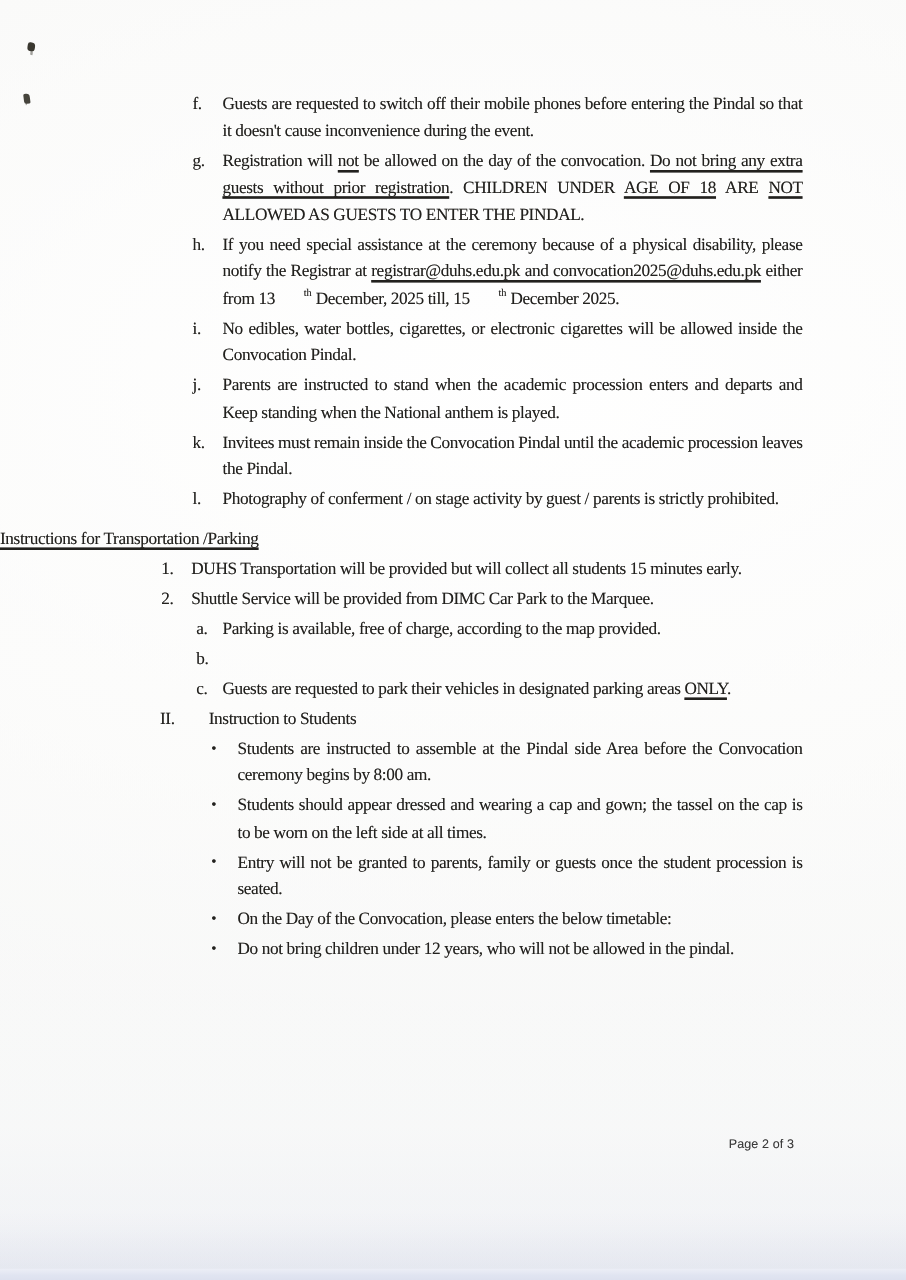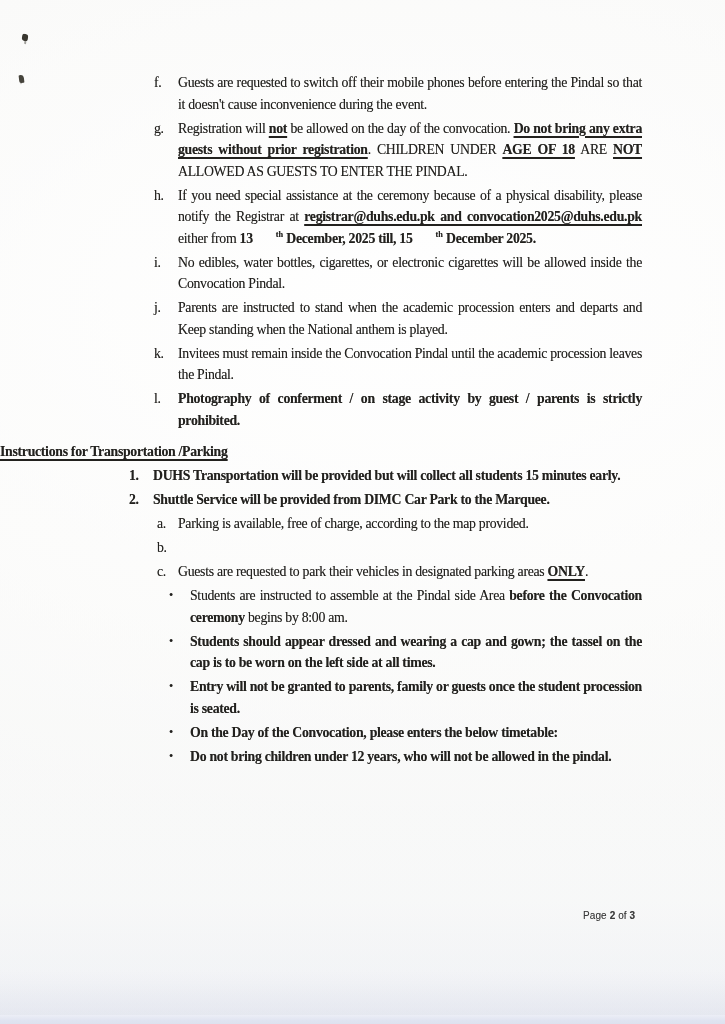--- a/index.html
+++ b/index.html
@@ -23,21 +23,21 @@
   .row .marker { flex:0 0 auto; }
   .row .text  { flex:1 1 auto; text-align:justify; }
   
   .row.letter  { padding-left:154px; } .row.letter  .marker { width:24px; }
   .row.heading { }
   .row.num     { padding-left:129px; } .row.num     .marker { width:24px; }
   .row.sub     { padding-left:157px; } .row.sub     .marker { width:21px; }
   .row.roman   { padding-left:128px; } .row.roman   .marker { width:39px; }
   .row.bullet  { padding-left:169px; } .row.bullet  .marker { width:21px; font-size:12px; }
   .row.heading { margin-top:10px; }
-  .b   { font-weight:bold; }
+  .b   { font-weight:normal; }
   .u   { text-decoration:underline; text-decoration-thickness:1.8px; text-underline-offset:2.5px; }
   .sup { font-size:0.6em; vertical-align:super; line-height:0; letter-spacing:0;margin-left:23px; }
   .footer {
     position:absolute; left:583px; top:910px;
     font-family:"Liberation Sans","DejaVu Sans",sans-serif;
     font-size:10px; color:#3a3a3a; letter-spacing:0.1px;
     text-shadow:0 0 0.4px rgba(60,60,60,0.4);
   }
   
   .speck-1 {
@@ -112,20 +112,24 @@
         <span class="marker">a.</span>
         <div class="text"><span>Parking is available, free of charge, according to the map provided.</span></div>
       </div>
       <div class="row sub">
         <span class="marker">b.</span>
       </div>
       <div class="row sub">
         <span class="marker">c.</span>
         <div class="text"><span>Guests are requested to park their vehicles in designated parking areas </span><span class="b u">ONLY</span><span>.</span></div>
       </div>
+      <div class="row roman">
+        <span class="marker b">II.</span>
+        <div class="text"><span class="b">Instruction to Students</span></div>
+      </div>
       <div class="row bullet">
         <span class="marker">•</span>
         <div class="text"><span>Students are instructed to assemble at the Pindal side Area </span><span class="b">before the Convocation ceremony</span><span> begins by 8:00 am.</span></div>
       </div>
       <div class="row bullet">
         <span class="marker">•</span>
         <div class="text"><span class="b">Students should appear dressed and wearing a cap and gown; the tassel on the cap is to be worn on the left side at all times.</span></div>
       </div>
       <div class="row bullet">
         <span class="marker">•</span>

